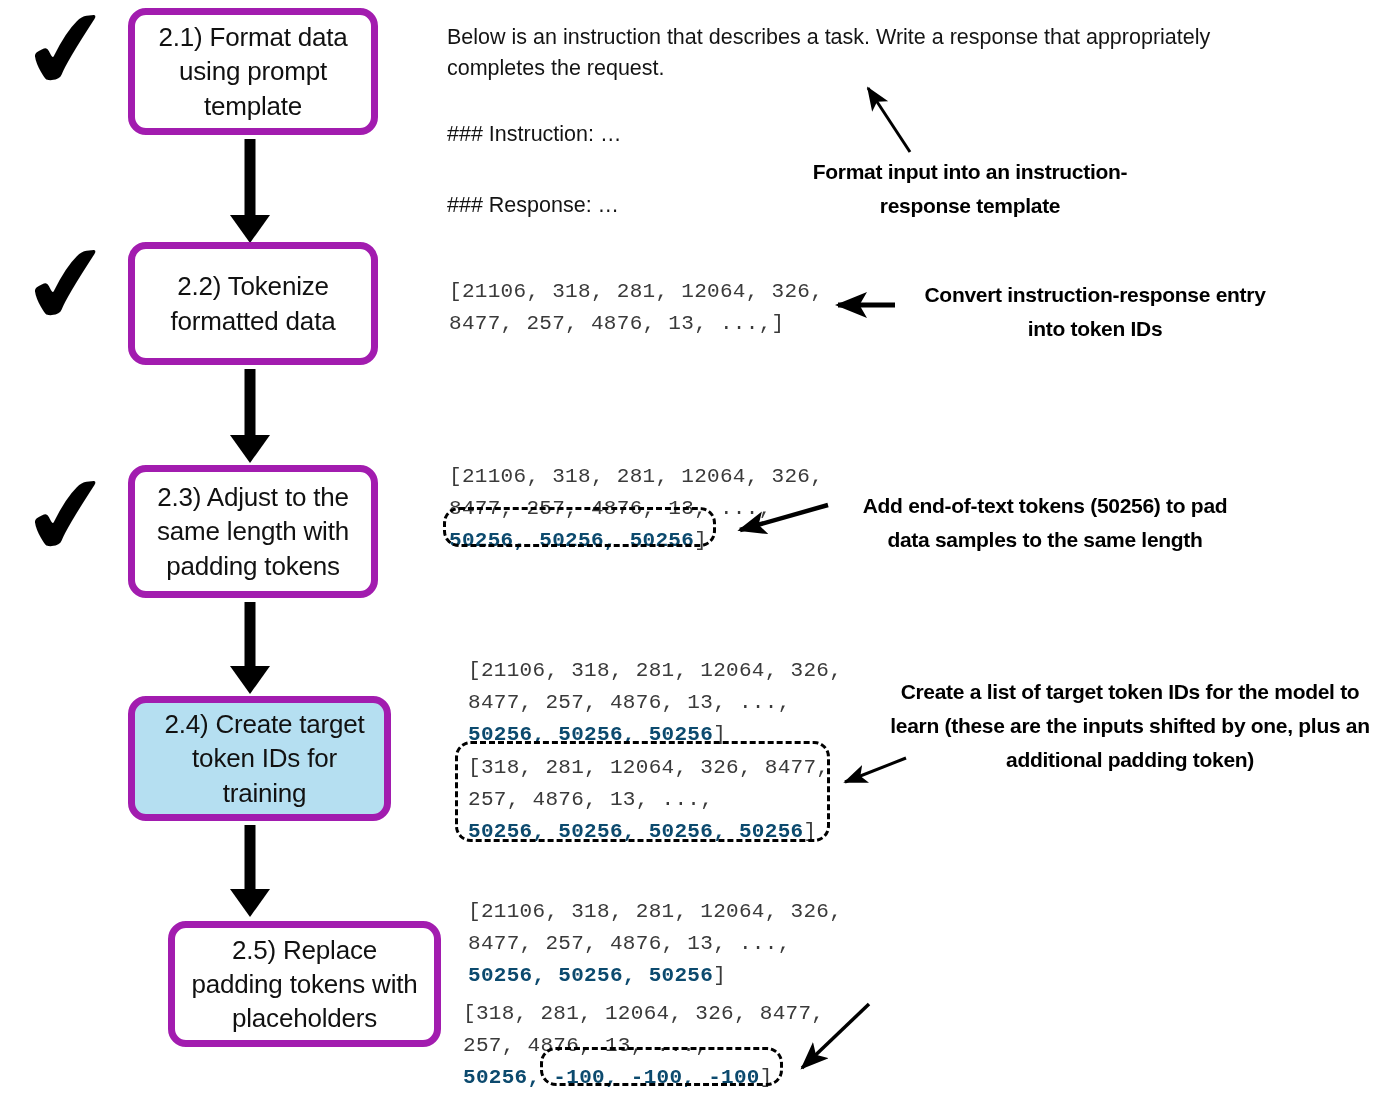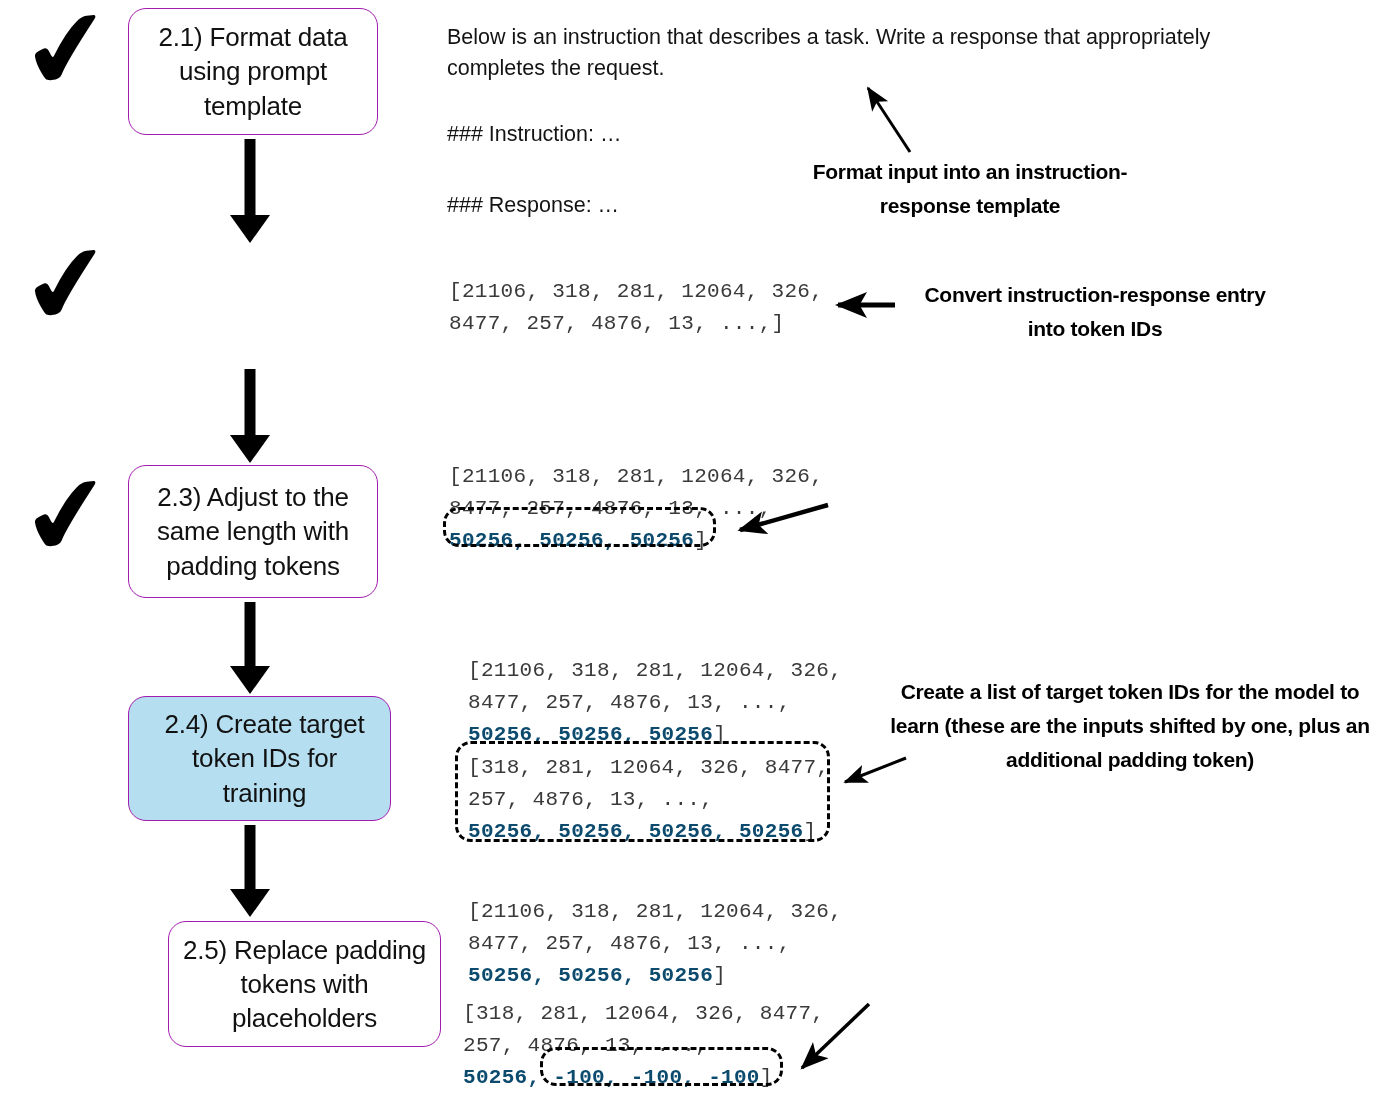--- a/index.html
+++ b/index.html
@@ -16,21 +16,21 @@
     width: 1376px;
     height: 1096px;
     background: #ffffff;
     overflow: hidden;
   }
 
   
   .flowbox {
     position: absolute;
     box-sizing: border-box;
-    border: 1px solid #a21caf;
+    border: 7px solid #a21caf;
     border-radius: 18px;
     background: #ffffff;
     display: flex;
     align-items: center;
     justify-content: center;
     text-align: center;
     font-family: "Liberation Sans", sans-serif;
     font-size: 26px;
     line-height: 1.32;
     color: #111111;
@@ -140,20 +140,21 @@
   <div class="checkmark" style="left:22px; top:231px;">✔</div>
   <div class="checkmark" style="left:22px; top:462px;">✔</div>
 
   <div class="flowbox" style="left:128px; top:8px; width:250px; height:127px;">2.1) Format data using prompt template</div>
 
   <div class="varrow" style="left:228px; top:139px; height:104px;">
     <div class="shaft" style="height:78px;"></div>
     <div class="head"></div>
   </div>
 
+  <div class="flowbox" style="left:128px; top:242px; width:250px; height:123px;">2.2) Tokenize formatted data</div>
 
   <div class="varrow" style="left:228px; top:369px; height:94px;">
     <div class="shaft" style="height:68px;"></div>
     <div class="head"></div>
   </div>
 
   <div class="flowbox" style="left:128px; top:465px; width:250px; height:133px;">2.3) Adjust to the same length with padding tokens</div>
 
   <div class="varrow" style="left:228px; top:602px; height:92px;">
     <div class="shaft" style="height:66px;"></div>
@@ -175,20 +176,21 @@
   <div class="annot" style="left:800px; top:155px; width:340px;">Format input into an instruction-response template</div>
 
   <div class="mono" style="left:449px; top:276px;"><span>[21106, 318, 281, 12064, 326,</span>
 <span>8477, 257, 4876, 13, ...,]</span></div>
   <div class="annot" style="left:905px; top:278px; width:380px;">Convert instruction-response entry into token IDs</div>
 
   <div class="mono" style="left:449px; top:461px;"><span>[21106, 318, 281, 12064, 326,</span>
 <span>8477, 257, 4876, 13, ...,</span>
 <span class="b">50256, 50256, 50256</span><span>]</span></div>
   <div class="dashbox" style="left:443px; top:507px; width:273px; height:40px;"></div>
+  <div class="annot" style="left:845px; top:489px; width:400px;">Add end-of-text tokens (50256) to pad data samples to the same length</div>
 
   <div class="mono" style="left:468px; top:655px;"><span>[21106, 318, 281, 12064, 326,</span>
 <span>8477, 257, 4876, 13, ...,</span>
 <span class="b">50256, 50256, 50256</span><span>]</span></div>
 
   <div class="mono" style="left:468px; top:752px;"><span>[318, 281, 12064, 326, 8477,</span>
 <span>257, 4876, 13, ...,</span>
 <span class="b">50256, 50256, 50256, 50256</span><span>]</span></div>
 
   <div class="dashbox" style="left:455px; top:741px; width:375px; height:101px;"></div>

